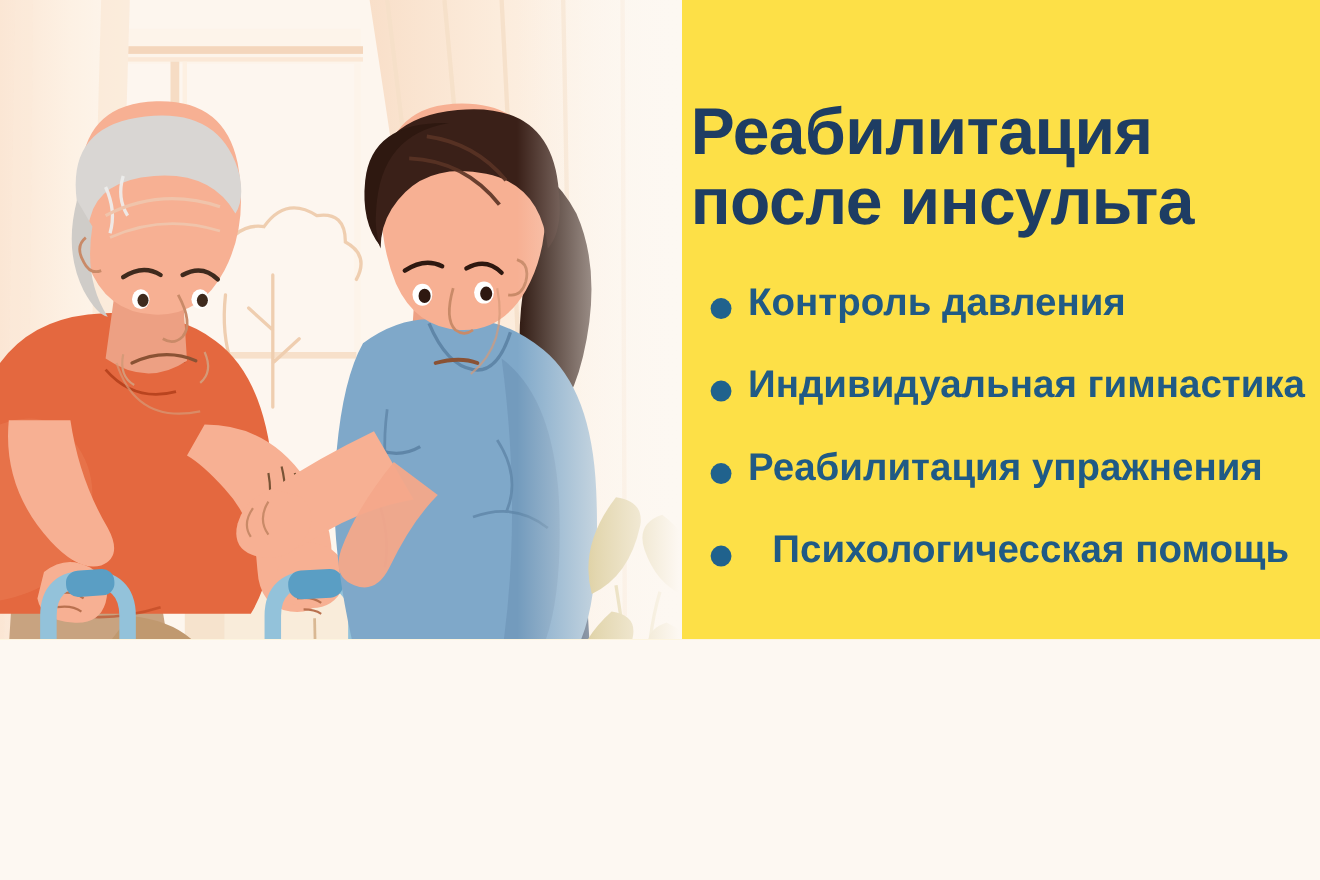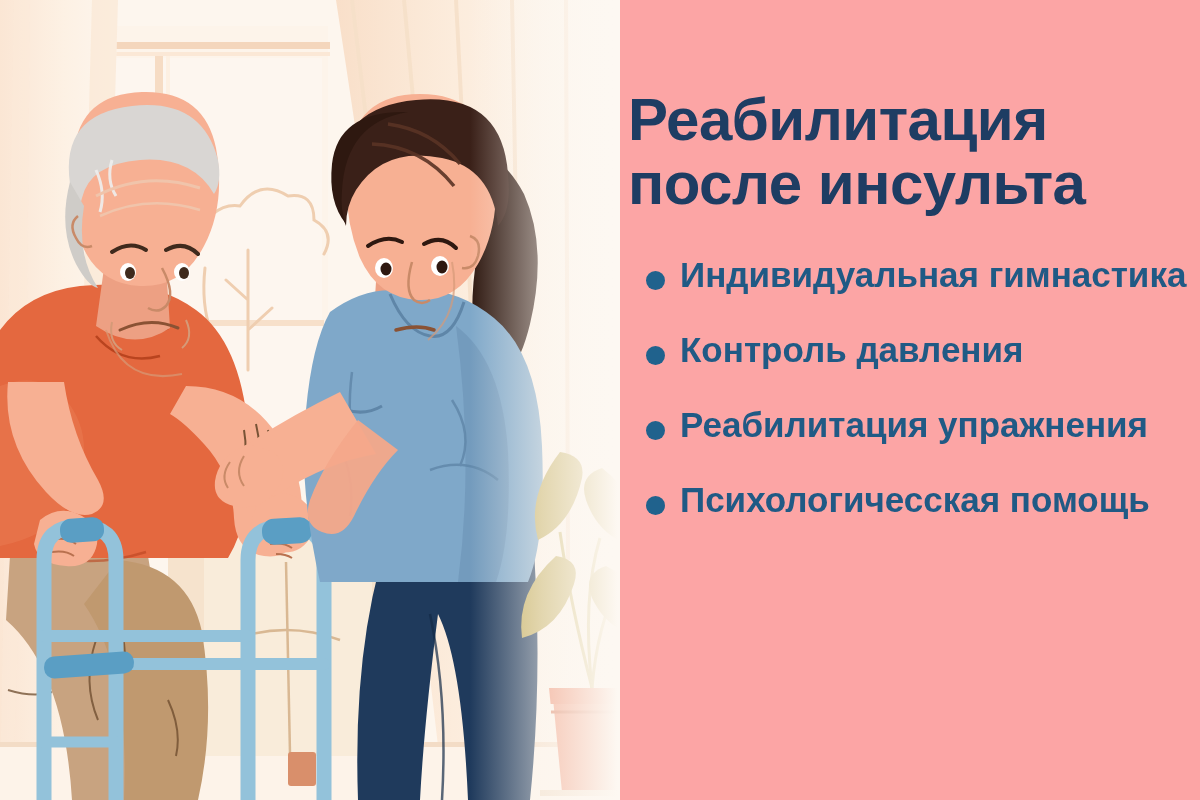--- a/index.html
+++ b/index.html
@@ -5,22 +5,22 @@
 <style>
   html,body{margin:0;padding:0;}
   body{
     width:1200px;height:800px;
     font-family:"Liberation Sans","DejaVu Sans",sans-serif;
     background:#fdf8f2;
     overflow:hidden;
   }
   #poster{
     position:relative;
-    width:1200px;height:800px;
-    background:#fca5a5;
+    width:1200px;height:581px;
+    background:#fde047;
     overflow:hidden;
   }
 
   
   #illustration{
     position:absolute;left:0;top:0;width:620px;height:800px;
     overflow:hidden;
   }
   #illustration svg{display:block;width:620px;height:800px;}
 
@@ -50,21 +50,21 @@
   }
   .bullet-item{
     position:relative;
     padding-left:52px;
     margin-bottom:34px;
     color:#205a85;
     font-size:35px;
     font-weight:bold;
     line-height:1.17;
   }
-  .bullet-item:last-child{margin-bottom:12px;}
+  .bullet-item:last-child{margin-bottom:12px;text-align:center;}
   .bullet-dot{
     position:absolute;left:18px;top:16px;
     width:19px;height:19px;border-radius:50%;
     background:#20628d;
   }
   .bullet-label{display:block;}
 </style>
 </head>
 <body>
 
@@ -316,25 +316,25 @@
   </div>
 
   <div id="textpanel">
 
     <h1 id="title">Реабилитация
 после инсульта</h1>
 
     <ul id="bullets">
       <li class="bullet-item">
         <span class="bullet-dot"></span>
-        <span class="bullet-label">Индивидуальная гимнастика</span>
+        <span class="bullet-label">Контроль давления</span>
       </li>
       <li class="bullet-item">
         <span class="bullet-dot"></span>
-        <span class="bullet-label">Контроль давления</span>
+        <span class="bullet-label">Индивидуальная гимнастика</span>
       </li>
       <li class="bullet-item">
         <span class="bullet-dot"></span>
         <span class="bullet-label">Реабилитация упражнения</span>
       </li>
       <li class="bullet-item">
         <span class="bullet-dot"></span>
         <span class="bullet-label">Психологичесская помощь</span>
       </li>
     </ul>

